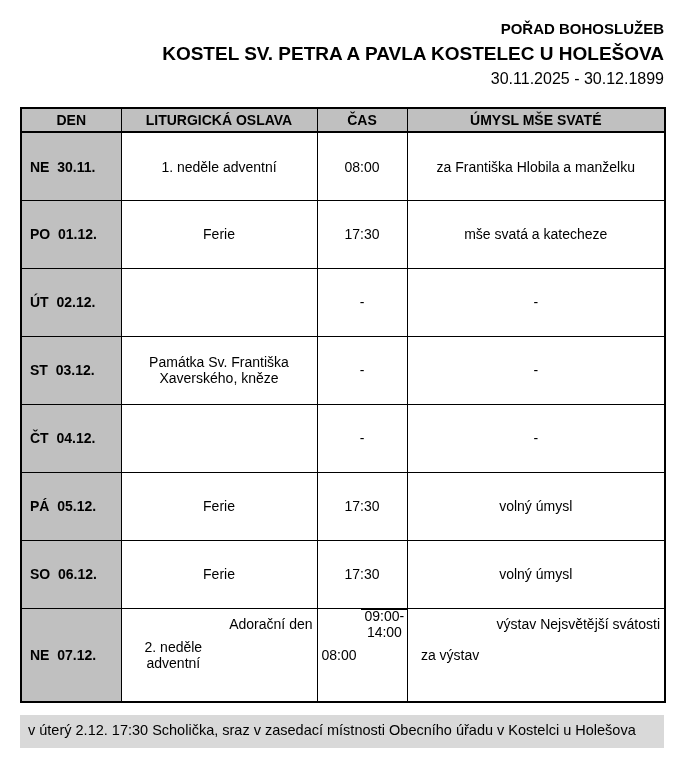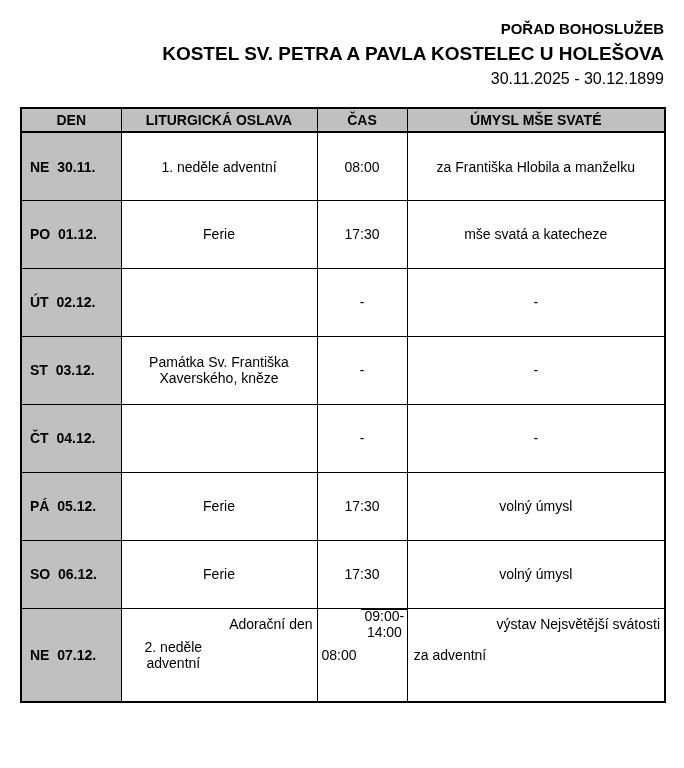--- a/index.html
+++ b/index.html
@@ -179,22 +179,23 @@
           </div>
         </td>
         <td class="stack">
           <div class="stack-inner time">
             <div class="line1">08:00</div>
             <div class="line2">09:00-14:00</div>
           </div>
         </td>
         <td class="stack">
           <div class="stack-inner">
-            <div class="line1">za adventní</div>
+            <div class="line1">za výstav</div>
             <div class="line2">výstav Nejsvětější svátosti</div>
           </div>
         </td>
       </tr>
     </tbody>
   </table>
 
+  <div class="footer-note">v úterý 2.12. 17:30 Scholička, sraz v zasedací místnosti Obecního úřadu v Kostelci u Holešova</div>
 
 </div>
 
 </body></html>

